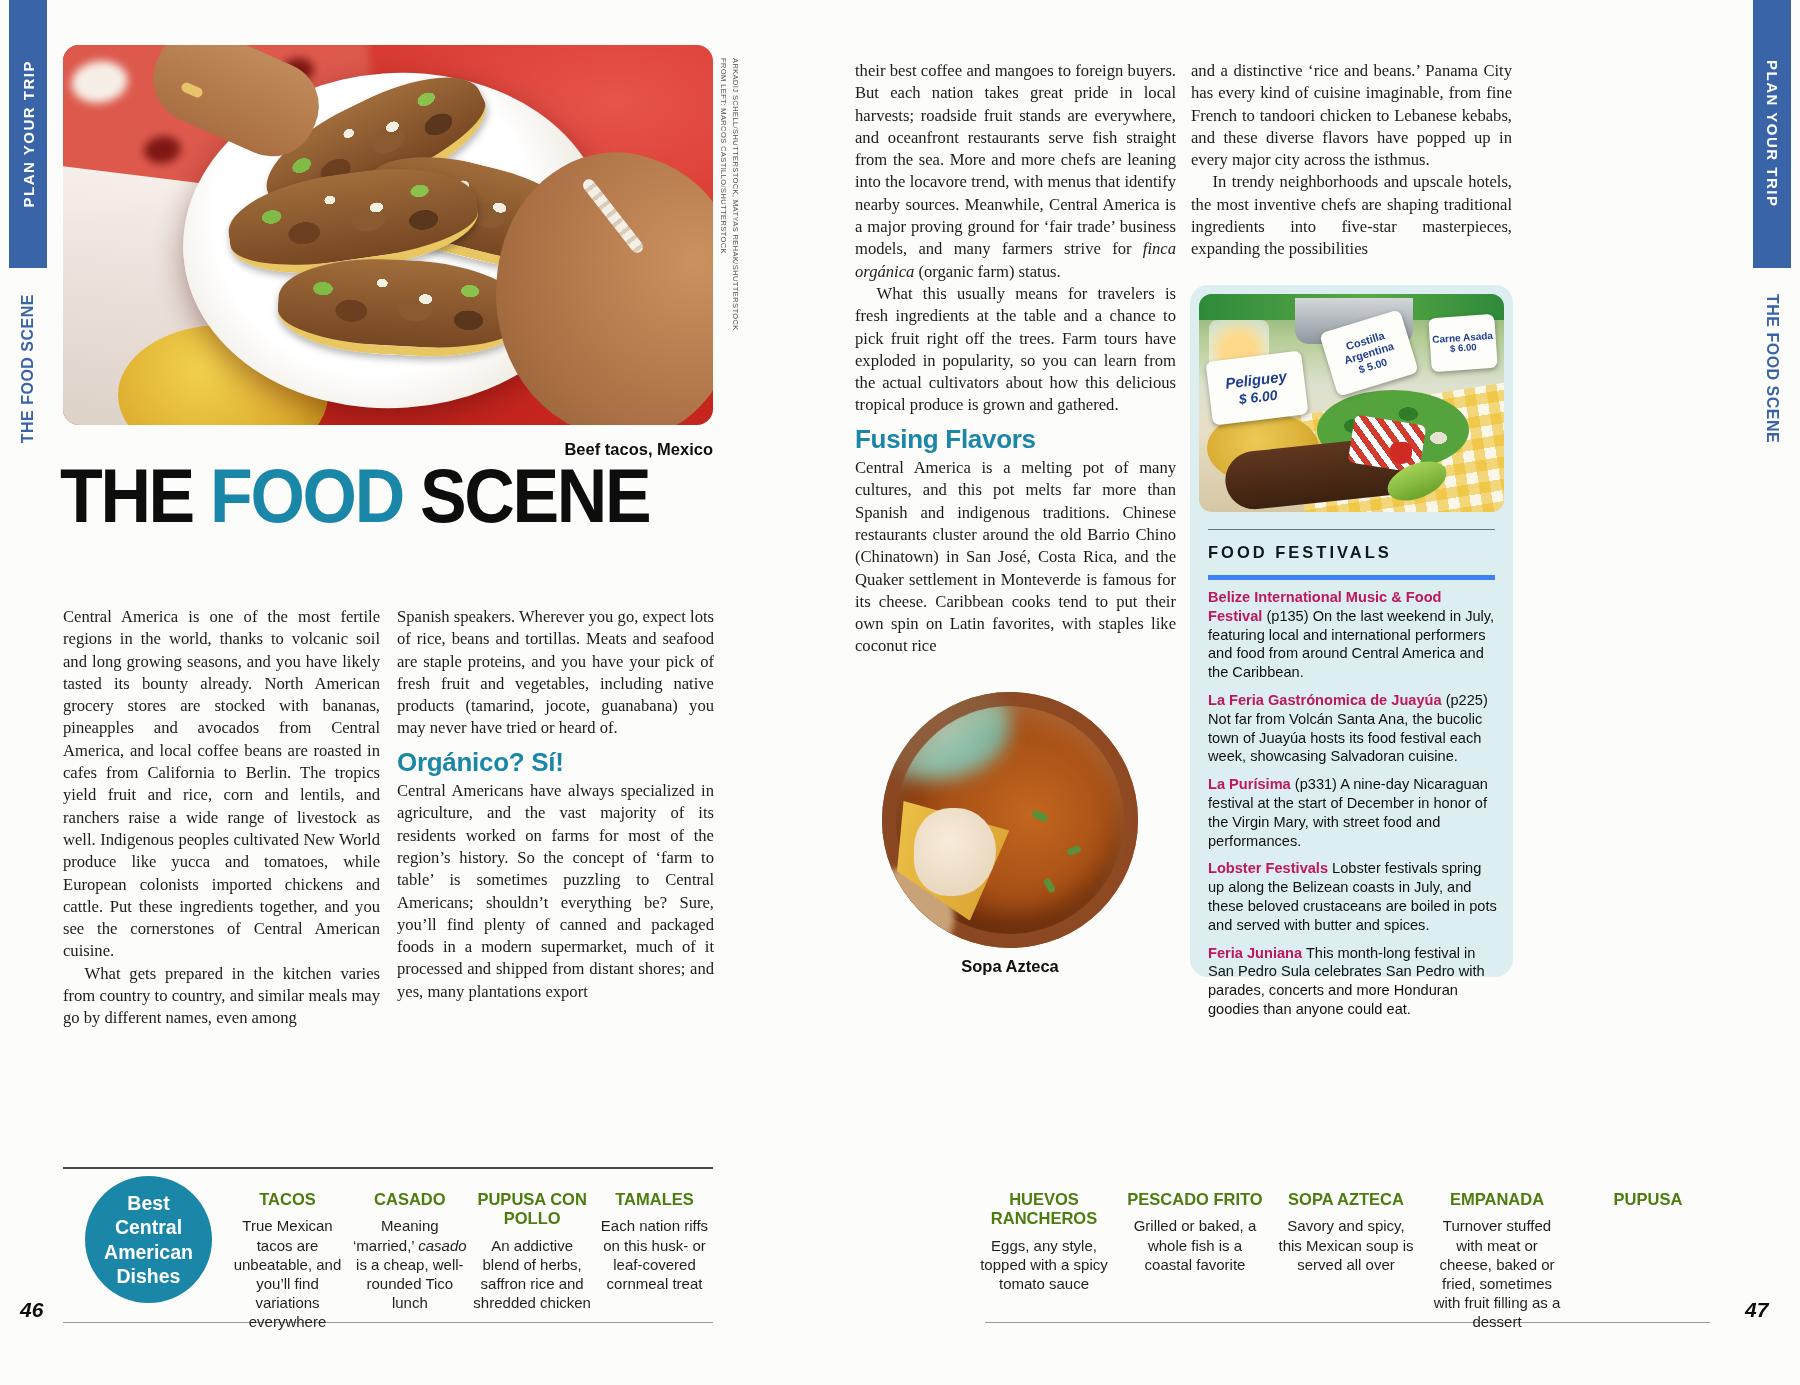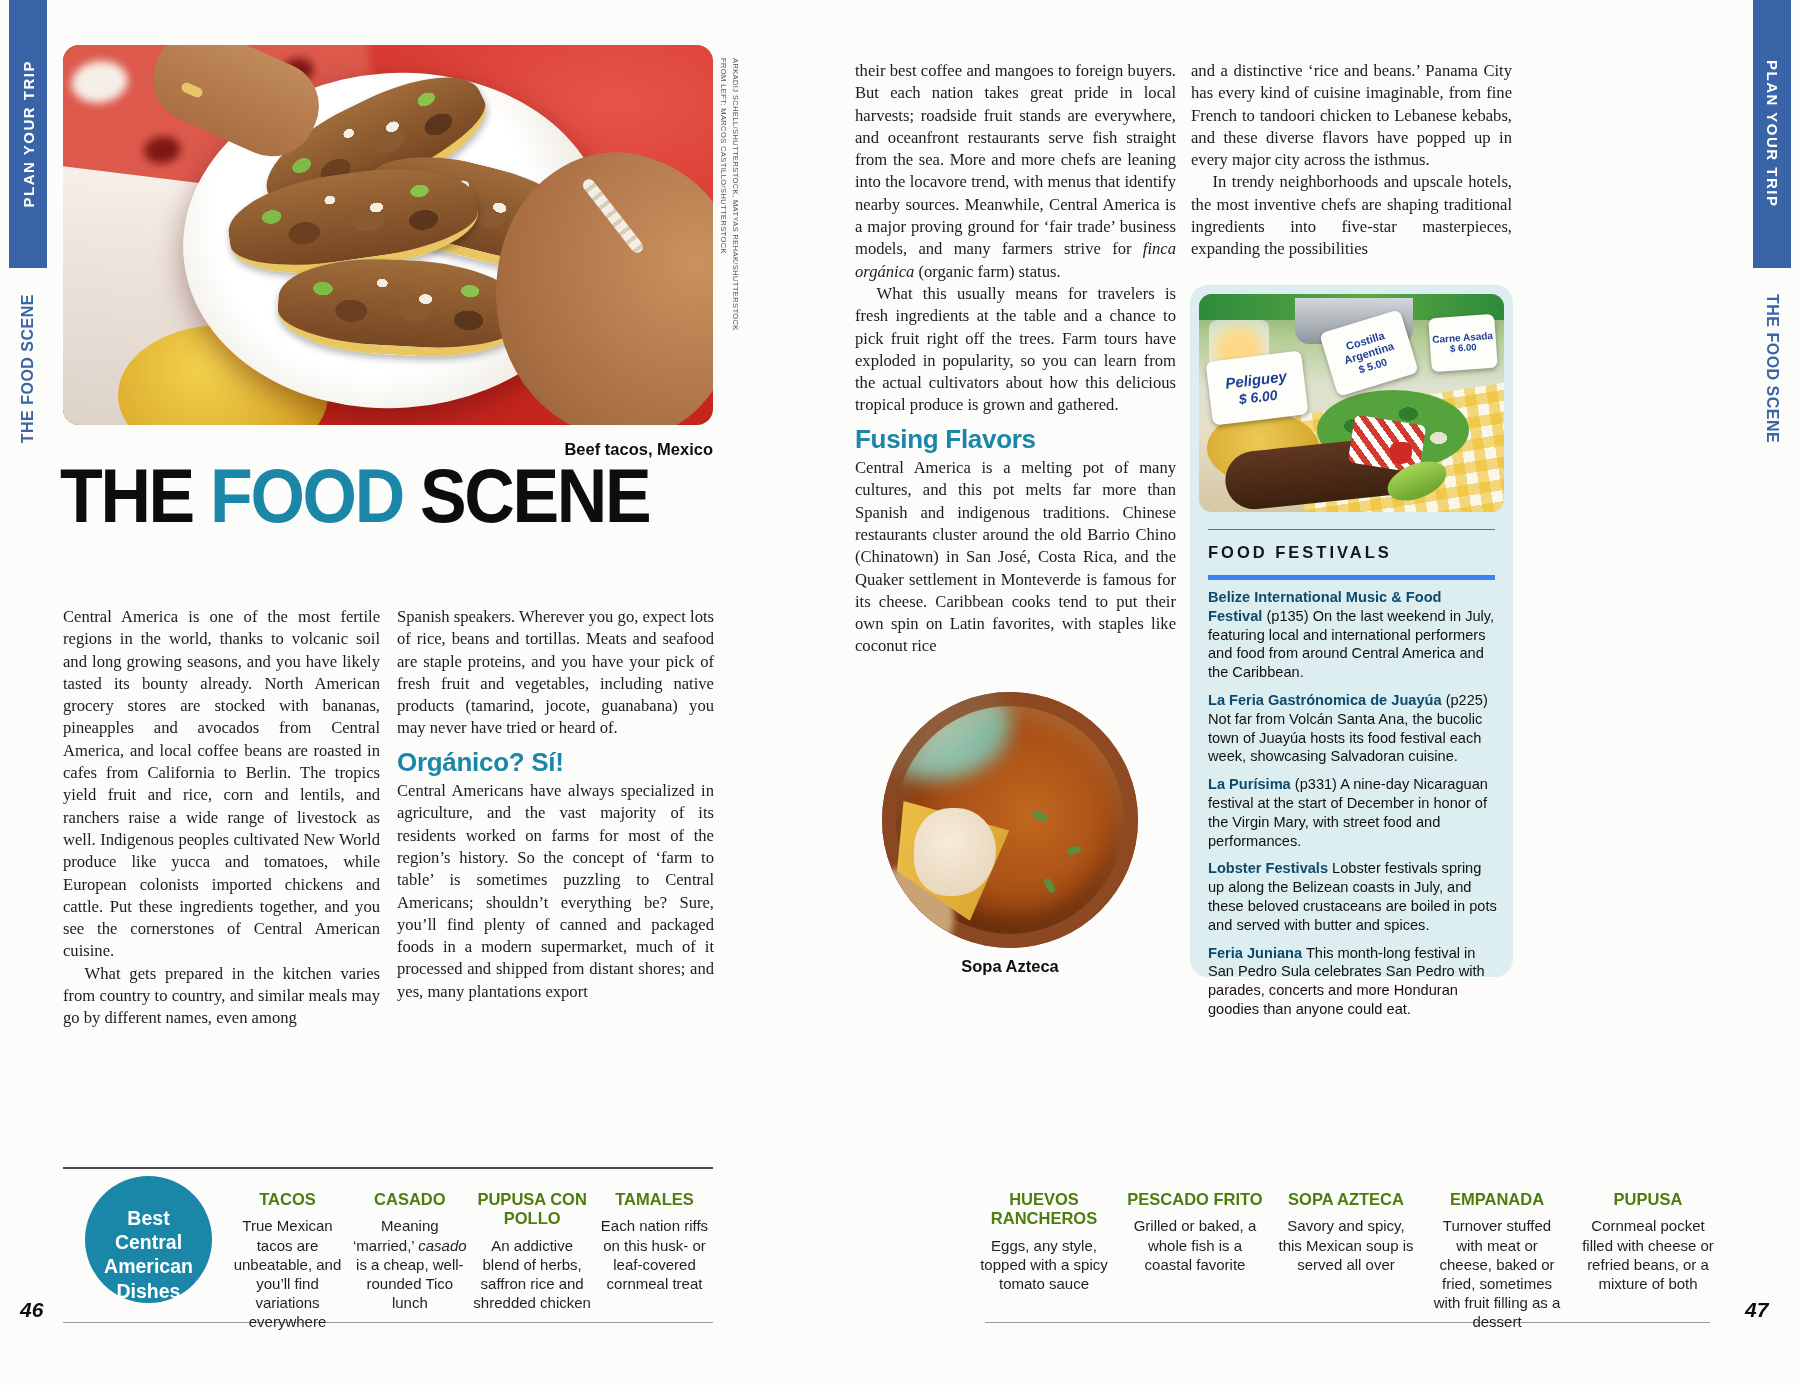--- a/index.html
+++ b/index.html
@@ -128,21 +128,21 @@
   .sign-costilla .sign-name{font-size:11px;}
   .sign-costilla .sign-price{font-size:10.5px;}
   .sign-carne{right:8px;top:22px;width:66px;height:54px;transform:rotate(-4deg);}
   .sign-carne .sign-name{font-size:10px;}
   .sign-carne .sign-price{font-size:9.5px;}
   .fest-head{position:absolute;left:18px;right:18px;top:244px;border-top:1px solid #67797f;
       border-bottom:5px solid #3b82f6;padding:13px 0;margin:0;font-size:16.5px;font-weight:bold;
       letter-spacing:3px;color:#0f181d;}
   .fest-entries{position:absolute;left:18px;right:15px;top:303px;font-size:14.6px;line-height:18.8px;color:#111;}
   .fest-entries p{margin:0 0 9px;}
-  .fest-entries strong{color:#0c4a6e;}
+  .fest-entries strong{color:#be185d;}
 
   
   .sopa-photo{position:absolute;left:882px;top:692px;width:256px;height:256px;border-radius:50%;overflow:hidden;
       background:radial-gradient(circle at 58% 48%, #c2671f 0%, #a85016 42%, #8a3d10 64%, #6b2f0e 80%, #4f2410 100%);}
   .sp-greens{position:absolute;left:-22px;top:-24px;width:150px;height:112px;border-radius:50%;filter:blur(9px);
       background:radial-gradient(circle,#a7cdb9,#7fb39c 70%);}
   .sp-bowlring{position:absolute;inset:-12px;border-radius:50%;border:26px solid rgba(140,74,38,.85);
       box-shadow:inset 0 10px 22px rgba(255,215,160,.25), inset 0 -16px 28px rgba(40,10,0,.45);}
   .sp-chip{position:absolute;left:14px;top:104px;width:116px;height:126px;transform:rotate(-6deg);
       background:linear-gradient(115deg,#ecc148,#d89f2e);clip-path:polygon(12% 0, 100% 32%, 58% 100%, 0 55%);}
@@ -161,21 +161,21 @@
   .rule{position:absolute;height:0;}
   .rule-left-top{left:63px;top:1167px;width:650px;border-top:2.5px solid #4a4a4a;}
   .rule-left-bottom{left:63px;top:1322px;width:650px;border-top:1.5px solid #9b9b9b;}
   .rule-right-bottom{left:985px;top:1322px;width:725px;border-top:1.5px solid #9b9b9b;}
   .pagenum{position:absolute;font-weight:bold;font-style:italic;font-size:21px;color:#0d0d0d;}
   .pn-left{left:20px;top:1298px;}
   .pn-right{left:1745px;top:1298px;}
 
   
   .badge{position:absolute;left:85px;top:1176px;width:127px;height:127px;border-radius:50%;background:#1a86a8;
-      color:#fff;display:flex;align-items:flex-end;justify-content:center;text-align:center;
+      color:#fff;display:flex;align-items:center;justify-content:center;text-align:center;
       font-weight:bold;font-size:19.5px;line-height:1.25;}
   .badge span{width:98px;}
   .dish-row{position:absolute;top:1190px;display:flex;justify-content:space-between;}
   .row-left{left:227px;width:488px;}
   .row-right{left:975px;width:742px;}
   .dish{width:121px;text-align:center;}
   .row-right .dish{width:138px;}
   .dish h4{margin:0 0 7px;color:#4d7c0f;font-size:16.5px;font-weight:bold;line-height:1.18;}
   .dish p{margin:0;font-size:15px;line-height:1.27;color:#1f1f1f;}
 </style>
@@ -325,20 +325,19 @@
     <div class="dish">
       <h4>SOPA AZTECA</h4>
       <p>Savory and spicy, this Mexican soup is served all over</p>
     </div>
     <div class="dish">
       <h4>EMPANADA</h4>
       <p>Turnover stuffed with meat or cheese, baked or fried, sometimes with fruit filling as a dessert</p>
     </div>
     <div class="dish">
       <h4>PUPUSA</h4>
-      <p>Cornmeal pocket filled with cheese or refried beans, or a mixture of both</p>
     </div>
   </div>
 
   <div class="pagenum pn-left">46</div>
   <div class="pagenum pn-right">47</div>
 
 </div>
 
 </body></html>

